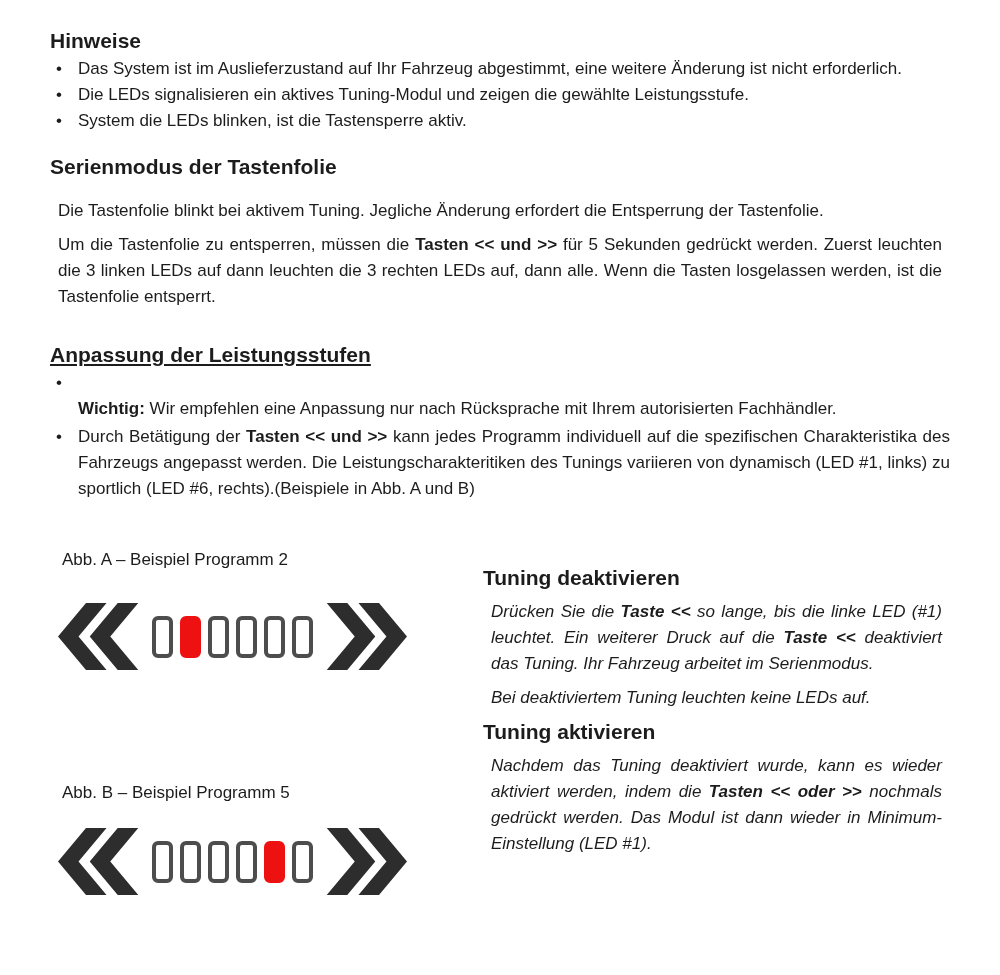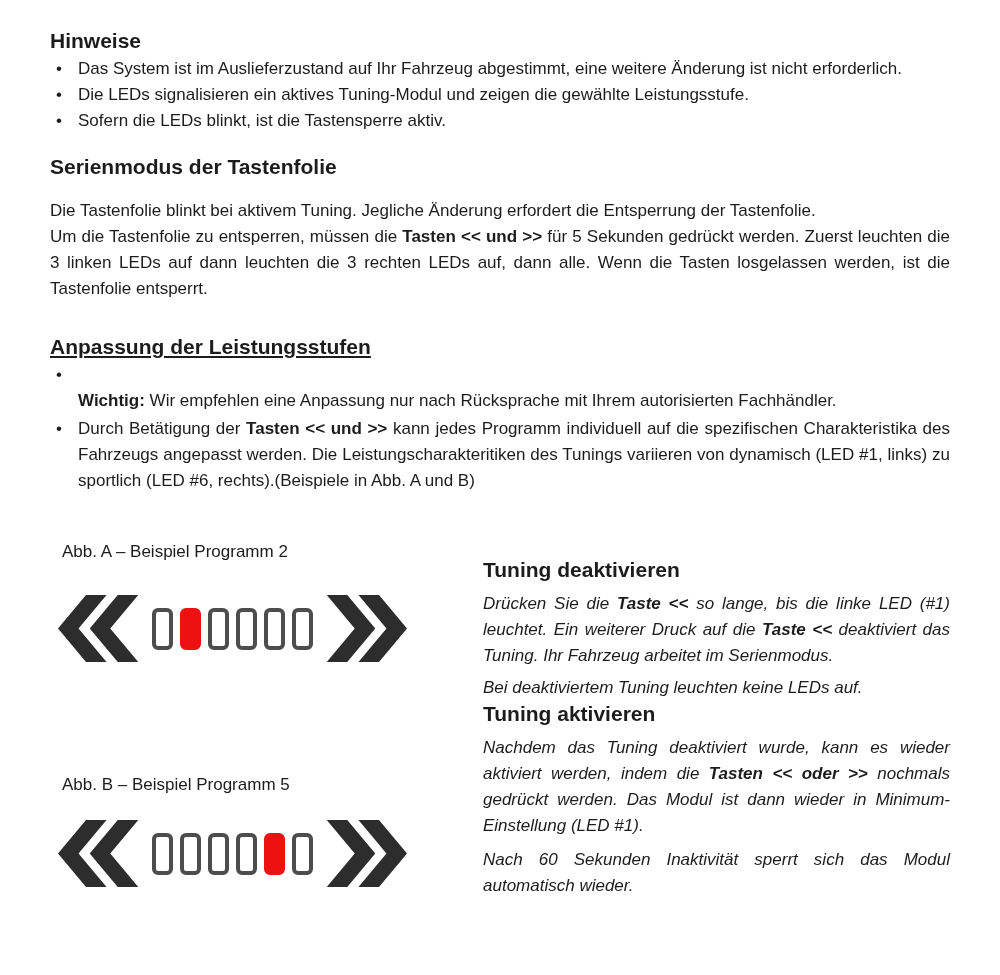--- a/index.html
+++ b/index.html
@@ -6,21 +6,21 @@
   body {
     width: 1000px; height: 975px;
     font-family: "Liberation Sans", sans-serif;
     font-size: 17px; line-height: 26px;
     color: var(--text, #1c1c1c);
     overflow: hidden;
   }
   .page { padding: 28px 50px 0 50px; box-sizing: border-box; width: 1000px; }
   .head { font-size: 21px; font-weight: 700; margin: 0; line-height: 26px; }
   b { font-weight: 700; }
-  p { margin: 0; }
+  p { margin: 8px; }
   .justify { text-align: justify; }
 
   ul.bullets { list-style: none; margin: 2px 0 0 0; padding: 0; }
   ul.bullets li { position: relative; padding-left: 28px; text-align: justify; }
   ul.bullets li .dot { position: absolute; left: 6px; top: 0; }
 
   .sec2-head { margin-top: 20px; }
   .sec2-p    { margin-top: 18px; }
   .sec3-head { margin-top: 32px; text-decoration: underline; }
   .sec3-b1   { margin-top: 10px; }
@@ -58,21 +58,21 @@
     <li>
       <span class="dot">•</span>
       <span>Das System ist im Auslieferzustand auf Ihr Fahrzeug abgestimmt, eine weitere Änderung ist nicht erforderlich.</span>
     </li>
     <li>
       <span class="dot">•</span>
       <span>Die LEDs signalisieren ein aktives Tuning-Modul und zeigen die gewählte Leistungsstufe.</span>
     </li>
     <li>
       <span class="dot">•</span>
-      <span>Sofern die LEDs blinkt, ist die Tastensperre aktiv.</span>
+      <span>System die LEDs blinken, ist die Tastensperre aktiv.</span>
     </li>
   </ul>
 
   <h2 class="head sec2-head">Serienmodus der Tastenfolie</h2>
   <p class="sec2-p justify">
     <span>Die Tastenfolie blinkt bei aktivem Tuning. Jegliche Änderung erfordert die Entsperrung der Tastenfolie.</span>
   </p>
   <p class="justify">
     <span>Um die Tastenfolie zu entsperren, müssen die </span><b>Tasten &lt;&lt; und &gt;&gt;</b><span> für 5 Sekunden gedrückt werden. Zuerst leuchten die 3 linken LEDs auf dann leuchten die 3 rechten LEDs auf, dann alle. Wenn die Tasten losgelassen werden, ist die Tastenfolie entsperrt.</span>
   </p>
@@ -149,20 +149,17 @@
         <span>Drücken Sie die </span><b>Taste &lt;&lt;</b><span> so lange, bis die linke LED (#1) leuchtet. Ein weiterer Druck auf die </span><b>Taste &lt;&lt;</b><span> deaktiviert das Tuning. Ihr Fahrzeug arbeitet im Serienmodus.</span>
       </p>
       <p class="rp rp-short">
         <span>Bei deaktiviertem Tuning leuchten keine LEDs auf.</span>
       </p>
 
       <h3 class="head act-head">Tuning aktivieren</h3>
       <p class="rp">
         <span>Nachdem das Tuning deaktiviert wurde, kann es wieder aktiviert werden, indem die </span><b>Tasten &lt;&lt; oder &gt;&gt;</b><span> nochmals gedrückt werden. Das Modul ist dann wieder in Minimum-Einstellung (LED #1).</span>
       </p>
-      <p class="rp">
-        <span>Nach 60 Sekunden Inaktivität sperrt sich das Modul automatisch wieder.</span>
-      </p>
 
     </div>
   </div>
 
 </div>
 
 </body></html>

